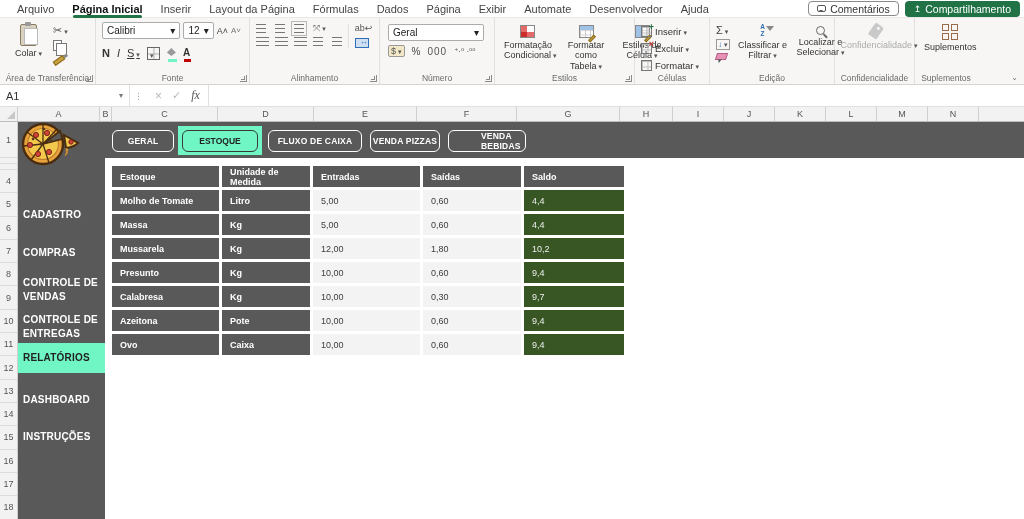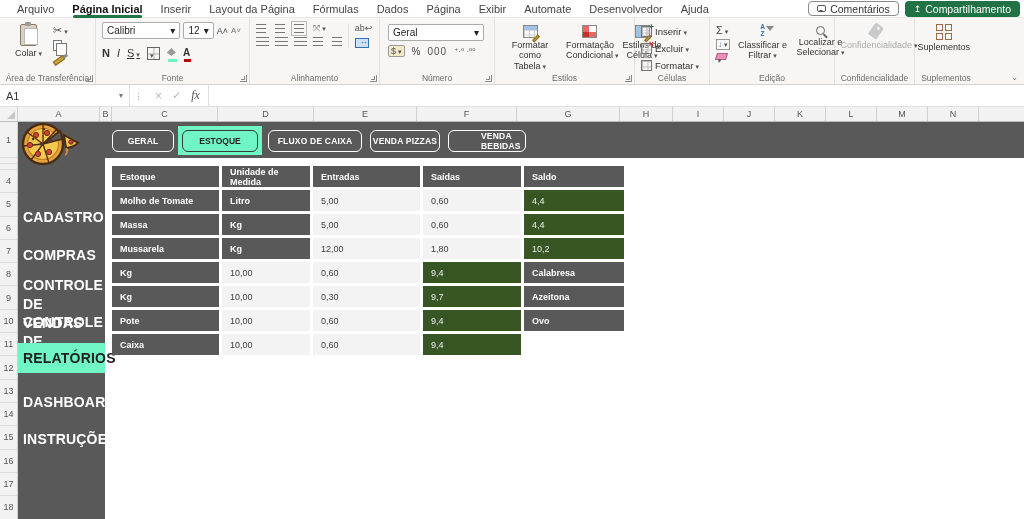--- a/index.html
+++ b/index.html
@@ -109,21 +109,21 @@
   .grid-area { position:absolute; left:0; top:122px; width:1024px; height:397px; background:#fff; }
   .row-gutter { position:absolute; left:0; top:0; width:18px; height:397px; background:#f2f2f2; border-right:1px solid #cfcfcf; }
   .row-num { border-bottom:1px solid #dcdcdc; font-size:9px; color:#555; display:flex; align-items:center; justify-content:center; overflow:hidden; }
 
   .band { position:absolute; left:18px; top:0; width:1006px; height:36px; background:var(--dark,#595959); }
   .nav-tab { position:absolute; top:8px; height:22px; border:1.4px solid #fff; border-radius:6px; color:#fff; font-size:8.5px; font-weight:bold; display:flex; align-items:center; justify-content:center; letter-spacing:0.2px; background:transparent; }
   .nav-tab-active-wrap { position:absolute; top:4px; height:29px; background:var(--mint,#70f5c4); display:flex; align-items:center; justify-content:center; }
   .nav-tab-active { border:1.4px solid #3a3a3a; border-radius:6px; color:#222; font-size:8.5px; font-weight:bold; height:22px; width:calc(100% - 8px); display:flex; align-items:center; justify-content:center; background:transparent; }
 
   .sidebar { position:absolute; left:18px; top:36px; width:87px; height:361px; background:var(--dark,#595959); }
-  .side-item { position:absolute; left:0; width:87px; padding-left:5px; color:#fff; font-size:14px; font-weight:bold; line-height:1.35; letter-spacing:0.2px; }
+  .side-item { position:absolute; left:0; width:87px; padding-left:5px; color:#fff; font-size:10px; font-weight:bold; line-height:1.35; letter-spacing:0.2px; }
   .side-item.active { background:var(--mint,#70f5c4); color:#222; display:flex; align-items:center; height:30px;text-align:center; }
 
   .logo { position:absolute; left:16px; top:-1px; width:66px; height:48px; }
 
   .stock-table { position:absolute; left:112px; top:44px; display:grid; grid-template-columns:107px 88px 107px 98px 100px; gap:3px; }
   .cell { height:21px; display:flex; align-items:center; padding-left:8px; font-size:9px; }
   .cell.h { background:var(--dark,#595959); color:#fff; font-weight:bold; }
   .cell.label { background:var(--dark,#595959); color:#fff; font-weight:bold; }
   .cell.num { background:#f3f3f3; color:#3d3d3d; }
   .cell.saldo { background:var(--saldo,#375623); color:#eee; }
@@ -238,28 +238,28 @@
           <span class="dec">⁺·⁰ ·⁰⁰</span>
         </div>
       </div>
       <div class="rgroup-label">Número</div>
       <div class="launcher"></div>
     </div>
 
     <div class="rgroup" style="width:140px">
       <div style="display:flex;gap:4px;width:100%;justify-content:space-around;padding-top:1px">
         <div class="bigbtn">
+          <span class="style-ic cf"></span>
+          <span class="dd" style="width:46px">Formatação Condicional</span>
+        </div>
+        <div class="bigbtn">
           <span class="style-ic ft">
               <span class="pencil"></span>
             </span>
           <span class="dd" style="width:52px">Formatar como Tabela</span>
-        </div>
-        <div class="bigbtn">
-          <span class="style-ic cf"></span>
-          <span class="dd" style="width:46px">Formatação Condicional</span>
         </div>
         <div class="bigbtn">
           <span class="style-ic cs">
               <span class="pencil"></span>
             </span>
           <span class="dd" style="width:40px">Estilos de Célula</span>
         </div>
       </div>
       <div class="rgroup-label">Estilos</div>
       <div class="launcher"></div>
@@ -301,21 +301,21 @@
     </div>
 
     <div class="rgroup" style="width:80px;justify-content:center">
       <div class="bigbtn grayed">
         <span class="tag-ic"></span>
         <span class="dd" style="width:70px">Confidencialidade</span>
       </div>
       <div class="rgroup-label">Confidencialidade</div>
     </div>
 
-    <div class="rgroup" style="width:62px;justify-content:flex-end;border-right:none">
+    <div class="rgroup" style="width:62px;justify-content:flex-start;border-right:none">
       <div class="bigbtn">
         <span class="addins-ic">
             <span></span>
             <span></span>
             <span></span>
             <span></span>
           </span>
         <span>Suplementos</span>
       </div>
       <div class="rgroup-label">Suplementos</div>
@@ -434,20 +434,21 @@
         <div class="cell label">Massa</div>
         <div class="cell label">Kg</div>
         <div class="cell num">5,00</div>
         <div class="cell num">0,60</div>
         <div class="cell saldo">4,4</div>
         <div class="cell label">Mussarela</div>
         <div class="cell label">Kg</div>
         <div class="cell num">12,00</div>
         <div class="cell num">1,80</div>
         <div class="cell saldo">10,2</div>
+        <div class="cell label">Presunto</div>
         <div class="cell label">Kg</div>
         <div class="cell num">10,00</div>
         <div class="cell num">0,60</div>
         <div class="cell saldo">9,4</div>
         <div class="cell label">Calabresa</div>
         <div class="cell label">Kg</div>
         <div class="cell num">10,00</div>
         <div class="cell num">0,30</div>
         <div class="cell saldo">9,7</div>
         <div class="cell label">Azeitona</div>

